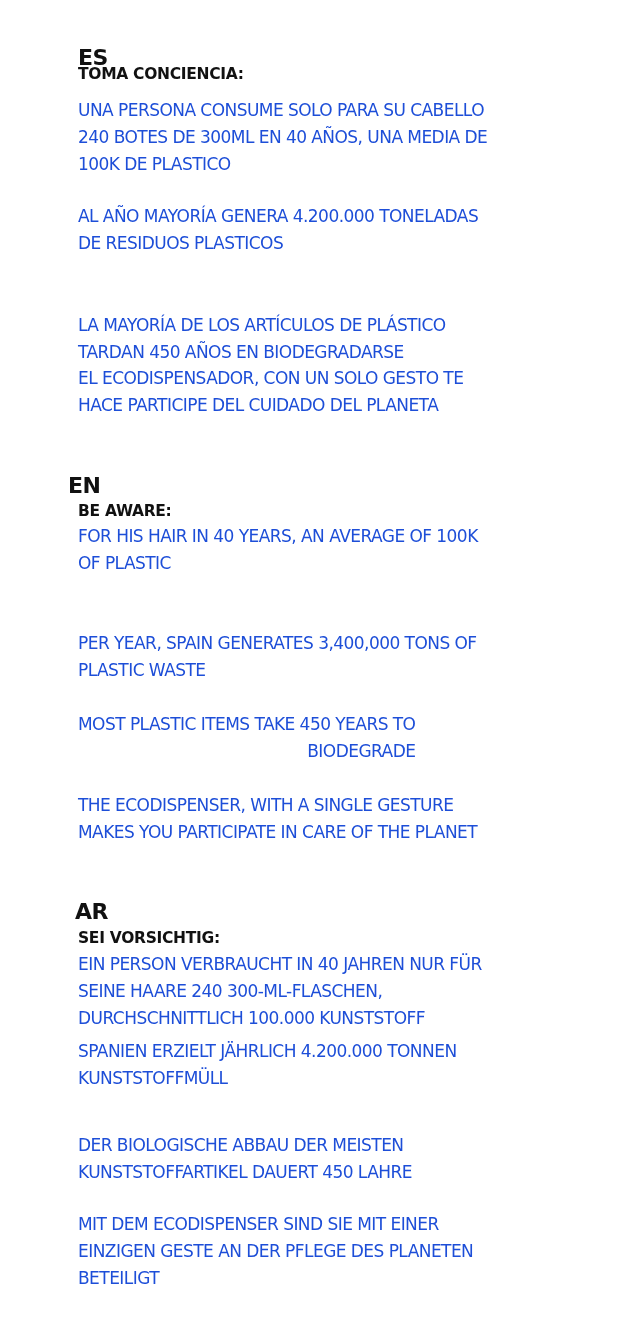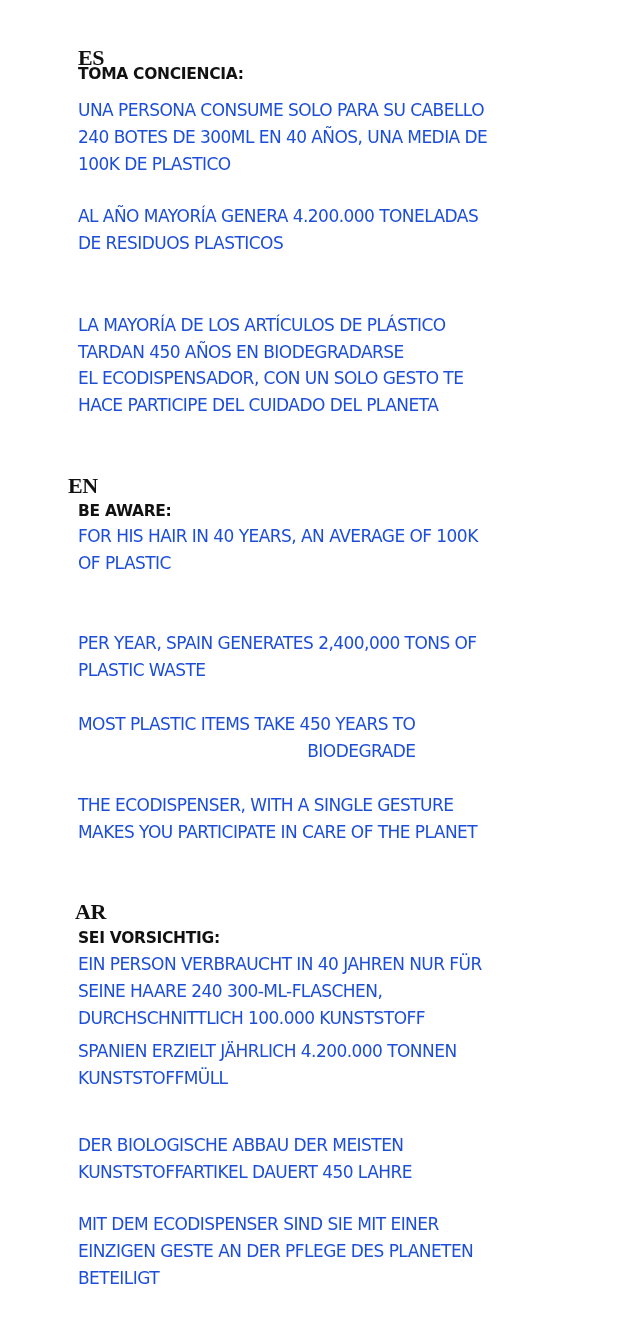--- a/index.html
+++ b/index.html
@@ -2,21 +2,21 @@
 <html><head>
   <meta charset="utf-8">
   <style>
     html, body { margin: 0; padding: 0; background: #ffffff; }
     body {
       width: 626px; height: 1343px; position: relative; overflow: hidden;
       font-family: "DejaVu Sans", "Liberation Sans", sans-serif;
       color: #1a1a1a;
     }
     .section { position: absolute; left: 0; width: 626px; }
-    .lang { position: absolute; font-weight: bold; font-size: 22px; line-height: 24px; color: #111; letter-spacing: -0.5px; font-family: Liberation Serif, serif; }
+    .lang { position: absolute; font-weight: bold; font-size: 22px; line-height: 24px; color: #111; letter-spacing: -0.5px; }
     .heading { position: absolute; left: 78px; font-weight: bold; font-size: 15.5px; line-height: 20px; color: #111; letter-spacing: -0.3px; }
     .para { position: absolute; left: 78px; font-size: 17px; line-height: 27px; color: #1d4ed8; letter-spacing: -0.55px; white-space: nowrap; }
     .para div { height: 27px; }
   </style>
 </head>
 <body>
 
 <div class="section" style="top:0;">
   <div class="lang" style="left:78px; top:46px;">ES</div>
   <div class="heading" style="top:64px;">TOMA CONCIENCIA:</div>
@@ -40,21 +40,21 @@
 </div>
 
 <div class="section" style="top:0;">
   <div class="lang" style="left:68px; top:474px;">EN</div>
   <div class="heading" style="top:501px;">BE AWARE:</div>
   <div class="para" style="top:523px;">
     <div>FOR HIS HAIR IN 40 YEARS, AN AVERAGE OF 100K</div>
     <div>OF PLASTIC</div>
   </div>
   <div class="para" style="top:630px;">
-    <div>PER YEAR, SPAIN GENERATES 2,400,000 TONS OF</div>
+    <div>PER YEAR, SPAIN GENERATES 3,400,000 TONS OF</div>
     <div>PLASTIC WASTE</div>
   </div>
   <div class="para" style="top:711px;text-align:right;">
     <div>MOST PLASTIC ITEMS TAKE 450 YEARS TO</div>
     <div>BIODEGRADE</div>
   </div>
   <div class="para" style="top:792px;">
     <div>THE ECODISPENSER, WITH A SINGLE GESTURE</div>
     <div>MAKES YOU PARTICIPATE IN CARE OF THE PLANET</div>
   </div>

